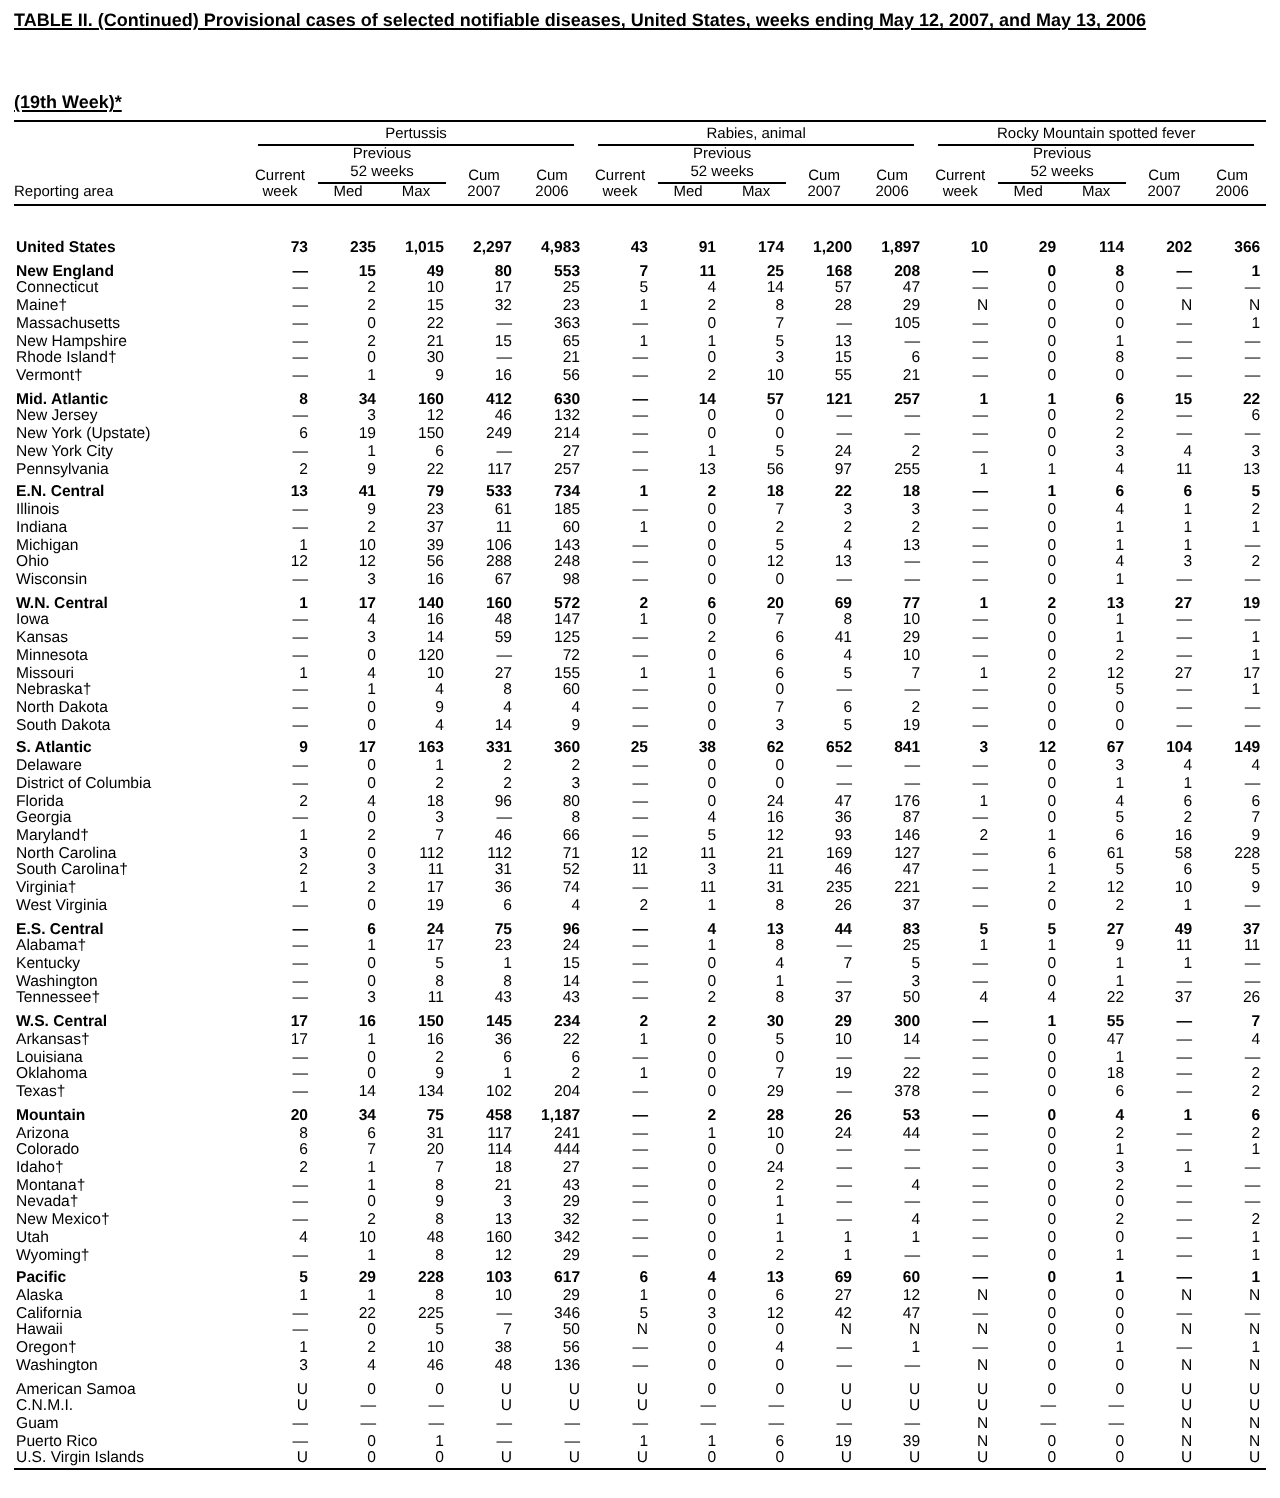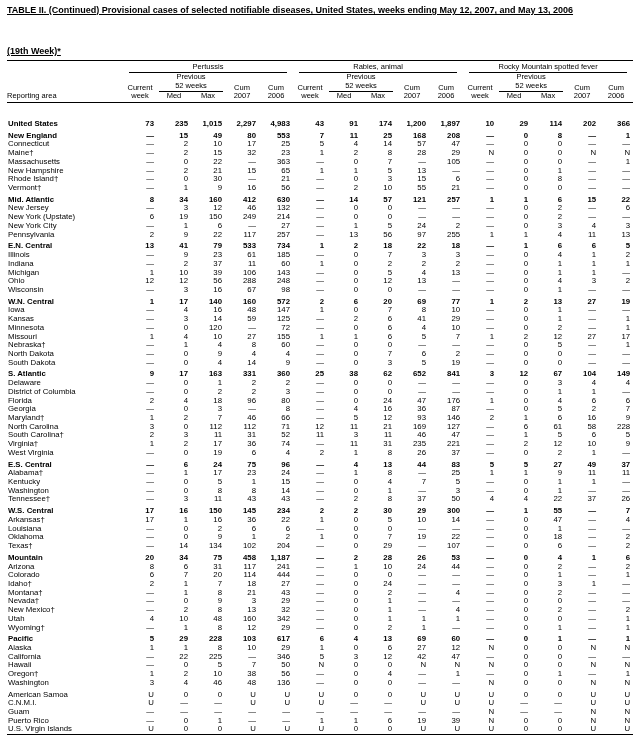--- a/index.html
+++ b/index.html
@@ -979,21 +979,21 @@
         <td class="area">Texas†</td>
         <td class="num">—</td>
         <td class="num">14</td>
         <td class="num">134</td>
         <td class="num">102</td>
         <td class="num">204</td>
         <td class="num">—</td>
         <td class="num">0</td>
         <td class="num">29</td>
         <td class="num">—</td>
-        <td class="num">107</td>
+        <td class="num">378</td>
         <td class="num">—</td>
         <td class="num">0</td>
         <td class="num">6</td>
         <td class="num">—</td>
         <td class="num">2</td>
       </tr>
       <tr class="region sec-start">
         <td class="area">Mountain</td>
         <td class="num">20</td>
         <td class="num">34</td>

